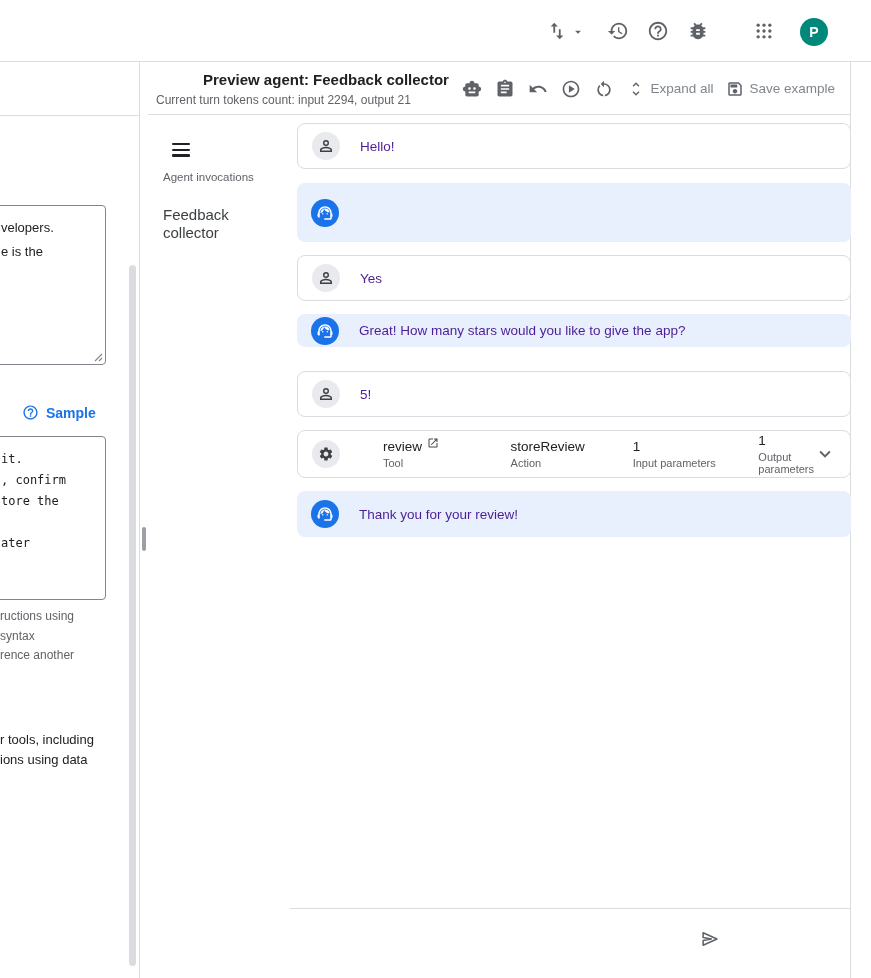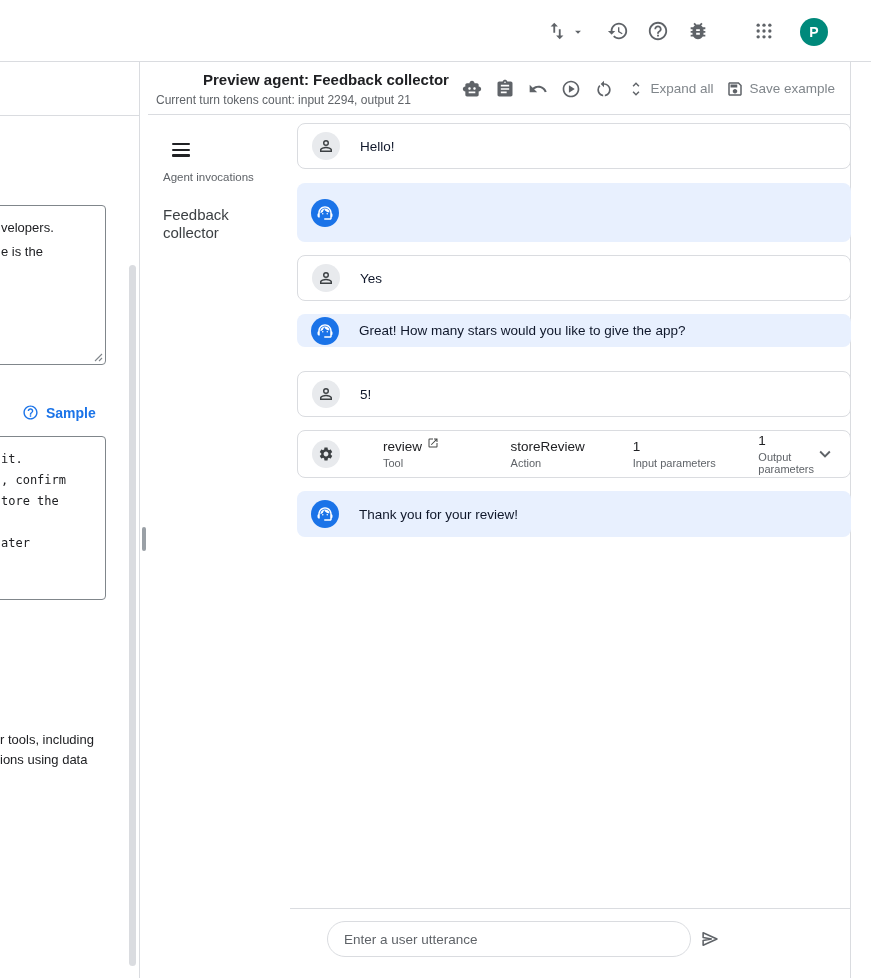--- a/index.html
+++ b/index.html
@@ -61,21 +61,21 @@
   .m1 { top: 61px;  height: 46px; }
   .m2 { top: 121px; height: 59px; }
   .m3 { top: 193px; height: 46px; }
   .m4 { top: 252px; height: 33px; }
   .m5 { top: 309px; height: 46px; }
   .m6 { top: 368px; height: 48px; }
   .m7 { top: 429px; height: 46px; }
   .msg-avatar { width: 28px; height: 28px; border-radius: 50%; flex: 0 0 28px; display: flex; align-items: center; justify-content: center; margin-right: 20px; }
   .user-avatar, .tool-avatar { background: #e8eaed; color: #3c4043; }
   .agent-avatar { background: #1a73e8; color: #fff; }
-  .msg-text { font-size: 13.5px; color: #0f172a; line-height: 25px; }
+  .msg-text { font-size: 13.5px; color: #4c1d95; line-height: 25px; }
   .m2 .msg-text { max-width: 468px; }
 
   
   .tool-col { display: flex; flex-direction: column; justify-content: center; margin-left: 23px; }
   .c1 { width: 114px; } .c2 { width: 108px; } .c3 { width: 112px; } .c4 { flex: 1; }
   .tool-value { font-size: 13.5px; color: #202124; }
   .tool-label { font-size: 11px; color: #5f6368; margin-top: 3px; }
   .tool-value-row { display: flex; align-items: flex-start; gap: 5px; }
   .extlink { color: #444746; margin-top: -2px; }
   .tool-expand { color: #5f6368; }
@@ -170,20 +170,25 @@
     </div>
 
     <div class="lp-box lp-code">
       <div class="lp-line">it.</div>
       <div class="lp-line">, confirm</div>
       <div class="lp-line">tore the</div>
       <div class="lp-line"></div>
       <div class="lp-line">ater</div>
     </div>
 
+    <div class="lp-hints">
+      <div>ructions using</div>
+      <div>syntax</div>
+      <div>rence another</div>
+    </div>
 
     <div class="lp-note">
       <div>r tools, including</div>
       <div>ions using data</div>
     </div>
 
     <div class="lp-scrollbar"></div>
   </aside>
 
   <div class="panel-resizer"></div>
@@ -357,21 +362,20 @@
               <circle cx="15" cy="13" r="1"></circle>
               <path d="M18 11.03A6 6 0 0 0 12.05 6c-3.03 0-6.29 2.51-6.03 6.45a8.07 8.07 0 0 0 4.86-5.89 8.04 8.04 0 0 0 7.12 4.47z"></path>
             </svg>
         </span>
         <span class="msg-text">Thank you for your review!</span>
       </div>
 
     </section>
 
     <div class="chat-divider"></div>
-    <input class="chat-input" type="text" placeholder="Enter a user utterance" style="">
     <button class="send-btn">
       <span>
         <svg width="22" height="22" viewBox="0 0 24 24">
             <path d="M4.5 5.2 19.6 12 4.5 18.8 4.5 13.6 13.5 12 4.5 10.4 Z" fill="none" stroke="currentColor" stroke-width="1.7" stroke-linejoin="round"></path>
           </svg>
       </span>
     </button>
 
   </main>
 </div>

